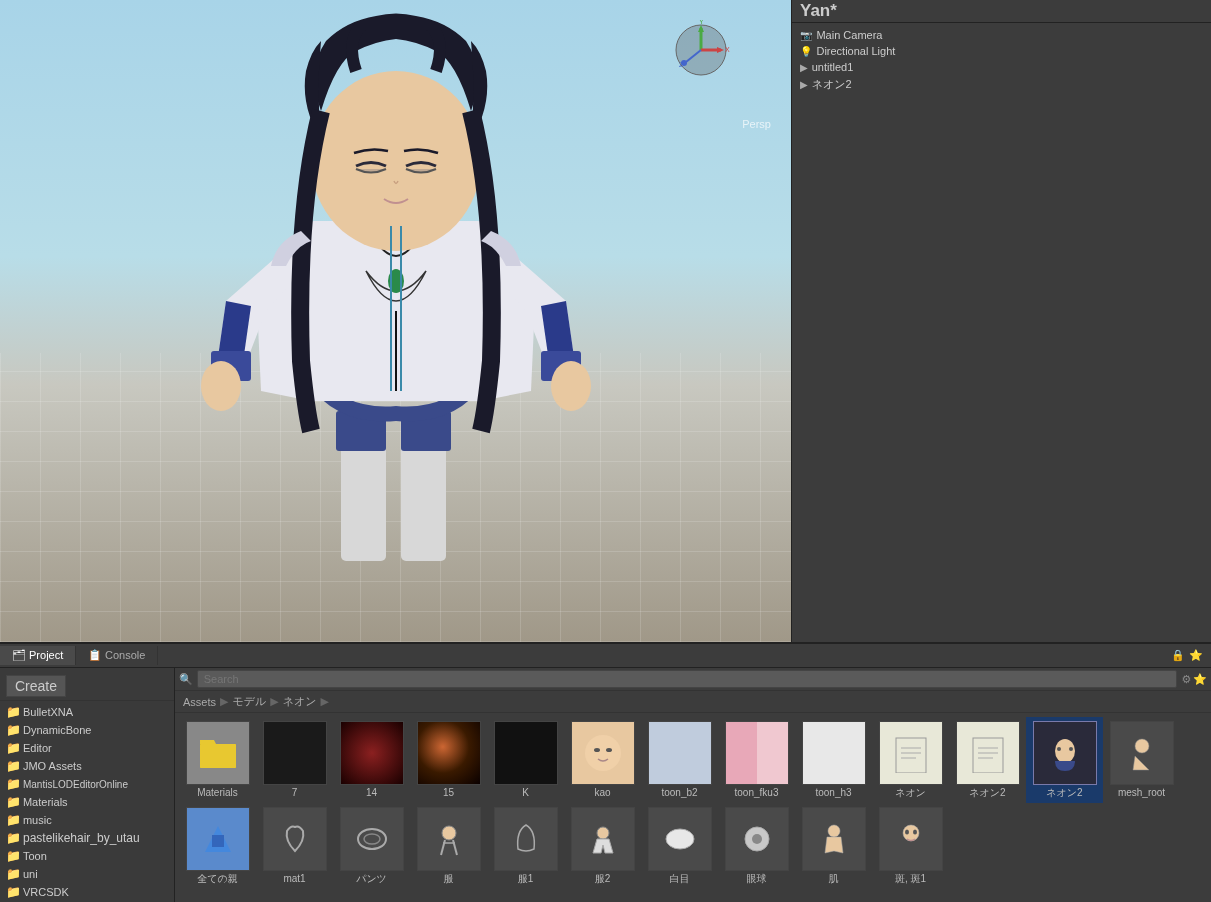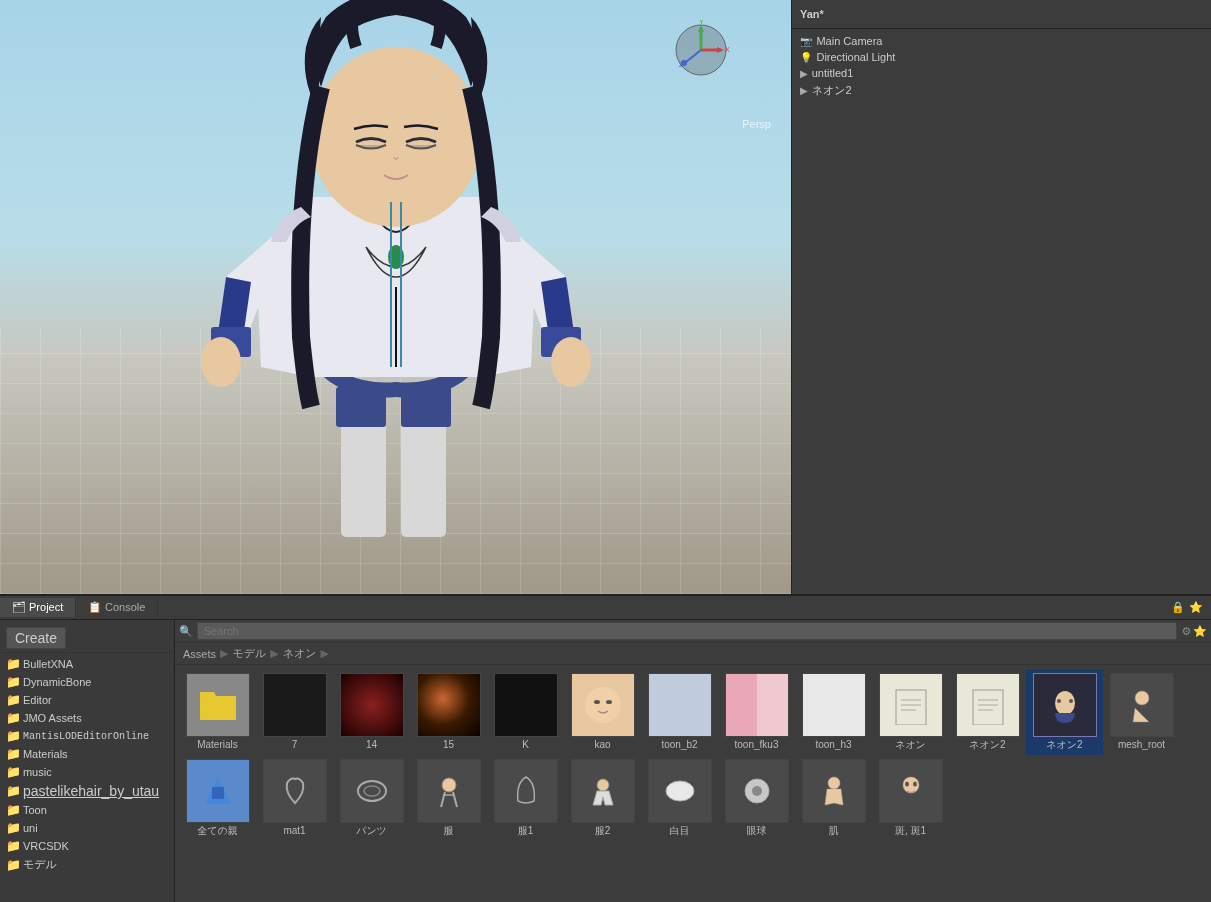--- a/index.html
+++ b/index.html
@@ -33,28 +33,28 @@
     }
 
     
     #character-container {
       position: absolute; top: 0; left: 0; right: 0; bottom: 0;
       display: flex; align-items: center; justify-content: center;
     }
 
     
     #hierarchy { width: 420px; background: #3c3c3c; border-left: 1px solid #222; display: flex; flex-direction: column; }
-    #hierarchy-header { background: #3c3c3c; padding: 8px 8px; border-bottom: 1px solid #222; font-size: 11px; color: #ccc; font-weight: bold; }
+    #hierarchy-header { background: #3c3c3c; padding: 1px 8px; border-bottom: 1px solid #222; font-size: 17px; color: #ccc; font-weight: bold; }
     #hierarchy-content { flex: 1; padding: 4px 0; overflow-y: auto; }
     .hier-item { padding: 2px 8px; display: flex; align-items: center; gap: 4px; cursor: pointer; }
     .hier-item .hier-icon { font-size: 10px; color: #999; }
     .hier-item .hier-arrow { color: #aaa; font-size: 10px; }
 
     
-    #bottom-area { height: 308px; display: flex; flex-direction: column; background: #3c3c3c; border-top: 2px solid #222; }
+    #bottom-area { height: 260px; display: flex; flex-direction: column; background: #3c3c3c; border-top: 2px solid #222; }
     #bottom-tabs { display: flex; align-items: center; background: #3c3c3c; border-bottom: 1px solid #222; height: 24px; }
     .bottom-tab { padding: 3px 12px; cursor: pointer; color: #aaa; font-size: 11px; border-right: 1px solid #333; }
     .bottom-tab.active { background: #4a4a4a; color: #fff; }
     #bottom-tabs-right { margin-left: auto; display: flex; gap: 4px; padding-right: 8px; }
 
     #bottom-content { display: flex; flex: 1; min-height: 0; }
     #folder-panel { width: 175px; background: #3a3a3a; border-right: 1px solid #222; overflow-y: auto; padding: 4px 0; }
     .folder-item { display: flex; align-items: center; gap: 2px; padding: 2px 6px; cursor: pointer; font-size: 11px; color: #ccc; }
     .folder-item .folder-icon { color: #e8c870; font-size: 12px; }
 
@@ -241,33 +241,33 @@
         <div class="folder-item">
           <span class="folder-icon">📁</span>
           <span>Editor</span>
         </div>
         <div class="folder-item">
           <span class="folder-icon">📁</span>
           <span>JMO Assets</span>
         </div>
         <div class="folder-item">
           <span class="folder-icon">📁</span>
-          <span style="font-size:10px;font-family:Liberation Mono, monospace;">MantisLODEditorOnline</span>
+          <span style="font-size:10px;">MantisLODEditorOnline</span>
         </div>
         <div class="folder-item">
           <span class="folder-icon">📁</span>
           <span>Materials</span>
         </div>
         <div class="folder-item">
           <span class="folder-icon">📁</span>
           <span>music</span>
         </div>
         <div class="folder-item">
           <span class="folder-icon">📁</span>
-          <span style="font-size:14px;text-decoration:underline;">pastelikehair_by_utau</span>
+          <span style="font-size:12px;">pastelikehair_by_utau</span>
         </div>
         <div class="folder-item">
           <span class="folder-icon">📁</span>
           <span>Toon</span>
         </div>
         <div class="folder-item">
           <span class="folder-icon">📁</span>
           <span>uni</span>
         </div>
         <div class="folder-item">

